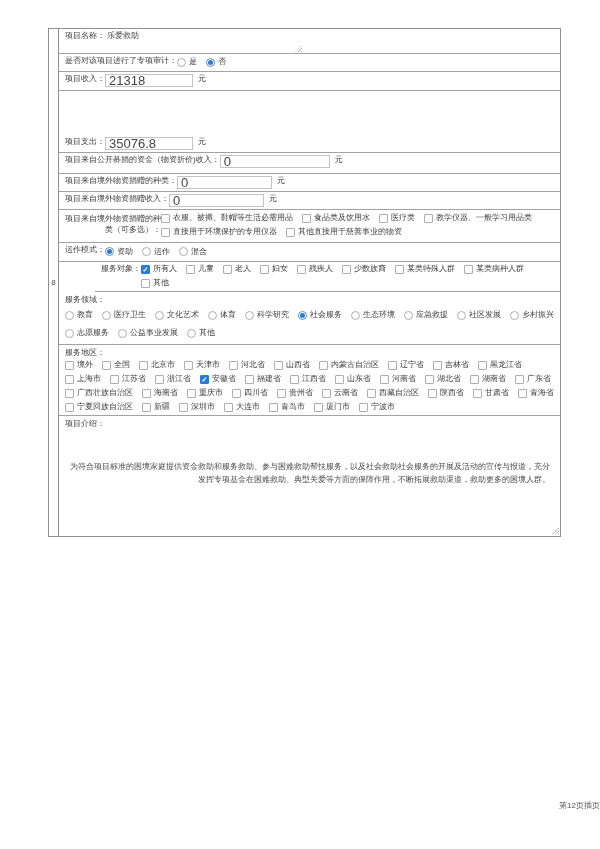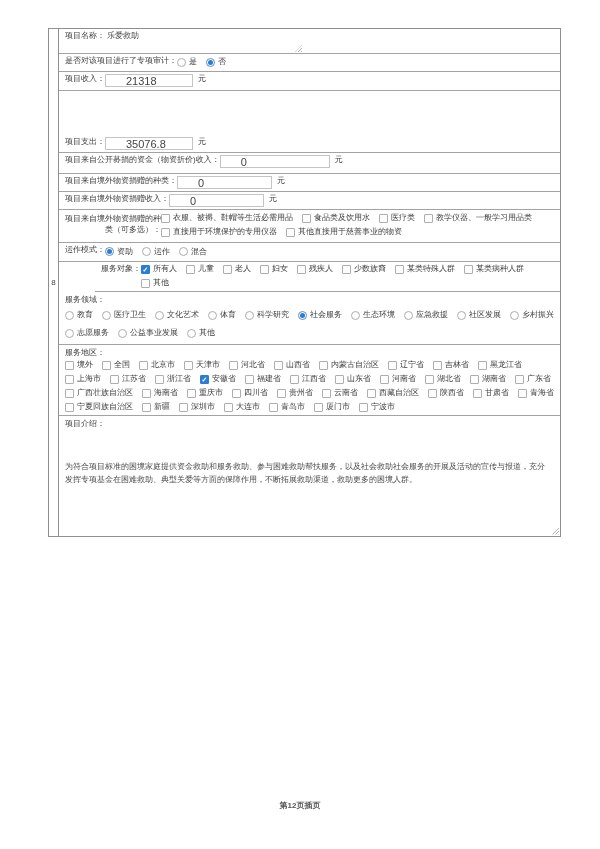--- a/index.html
+++ b/index.html
@@ -11,36 +11,36 @@
   .num-cell { width:10px; flex:none; border-right:1px solid var(--border-dark); display:flex; align-items:center; justify-content:center; font-size:8px; color:#444; }
   .form-col { flex:1; min-width:0; display:flex; flex-direction:column; }
 
   .row { border-bottom:1px solid var(--border-row); padding:2px 6px; font-size:8px; color:var(--txt); display:flex; flex-wrap:wrap; position:relative; line-height:1.35; }
   .row:last-child { border-bottom:none;gap:28px; }
   .row.block { flex-direction:column; align-items:stretch; justify-content:flex-start; padding-top:3px; }
   .lbl { flex:none; color:var(--txt); }
   .lbl-line { margin-bottom:2px; }
   .val { margin-left:2px; color:#444; }
 
-  .txt { border:1px solid #c4c4c4; height:13px; font-size:11px; font-family:inherit; color:#444; padding:0 20px; background:#fff; outline:none; }
+  .txt { border:1px solid #c4c4c4; height:13px; font-size:13px; font-family:inherit; color:#444; padding:0 3px; background:#fff; outline:none; }
   .w-income { width:88px; } .w-fund { width:110px; } .w-overseas { width:95px; }
   .unit { margin-left:5px; }
 
   .opts { display:flex; flex-wrap:wrap; align-items:center; column-gap:9px; row-gap:3px; min-width:0; flex:1; }
   .opt { display:inline-flex; align-items:center; gap:3px; white-space:nowrap; cursor:default; }
   .box { width:9px; height:9px; flex:none; border:1px solid #aeaeae; background:#fdfdfd; border-radius:1px; display:inline-flex; align-items:center; justify-content:center; }
   .opts.radio .box { border-radius:50%; }
   .opts.radio .opt.checked .box { border-color:#5a8fc8; }
   .opts.radio .opt.checked .box::after { content:''; width:5px; height:5px; border-radius:50%; background:var(--accent); }
   .opts.check .opt.checked .box { background:var(--accent); border-color:var(--accent); }
   .opts.check .opt.checked .box::after { content:'\2713'; color:#fff; font-size:7px; line-height:9px; font-weight:bold; }
 
   .types-label { width:96px; flex:none; align-self:flex-start; margin-top:1px; }
 
-  .intro-text { font-size:8px; color:#4a4a4a; line-height:1.55; margin-top:2px; padding-right:4px; }
+  .intro-text { font-size:8px; color:#4a4a4a; line-height:1.55; margin-top:2px; padding-right:4px;text-align:right; }
 
   .grip { position:absolute; width:7px; height:7px;
     background:repeating-linear-gradient(135deg, transparent 0 1.5px, #b0b0b0 1.5px 2.5px);
     clip-path:polygon(100% 0, 100% 100%, 0 100%); }
   .grip-name { left:236px; bottom:1px; }
   .grip-intro { right:1px; bottom:1px; }
 
   .row-project-name { min-height:25px; }
   .row-audit { min-height:18px; }
   .row-income { min-height:19px; }
@@ -48,21 +48,21 @@
   .row-public { min-height:21px; }
   .row-ofund { min-height:18px; }
   .row-ogoods { min-height:18px; }
   .row-types { min-height:33px; align-items:flex-start; padding-top:3px;text-align:right; }
   .row-mode { min-height:19px; }
   .row-target { min-height:18px;margin-left:36px; }
   .row-field { min-height:53px; }
   .row-area { min-height:69px; }
   .row-intro { min-height:120px; align-items:flex-start; }
 
-  .footer { position:absolute; left:0; top:800px; width:100%; text-align:center; font-size:8px; color:#555;font-weight:bold; }
+  .footer { position:absolute; left:0; top:800px; width:100%; text-align:right; font-size:8px; color:#555; }
 </style>
 </head>
 <body>
 
 <div class="sheet">
   <div class="insert-table">
     <div class="num-cell">8</div>
     <div class="form-col">
 
       <div class="row row-project-name">

